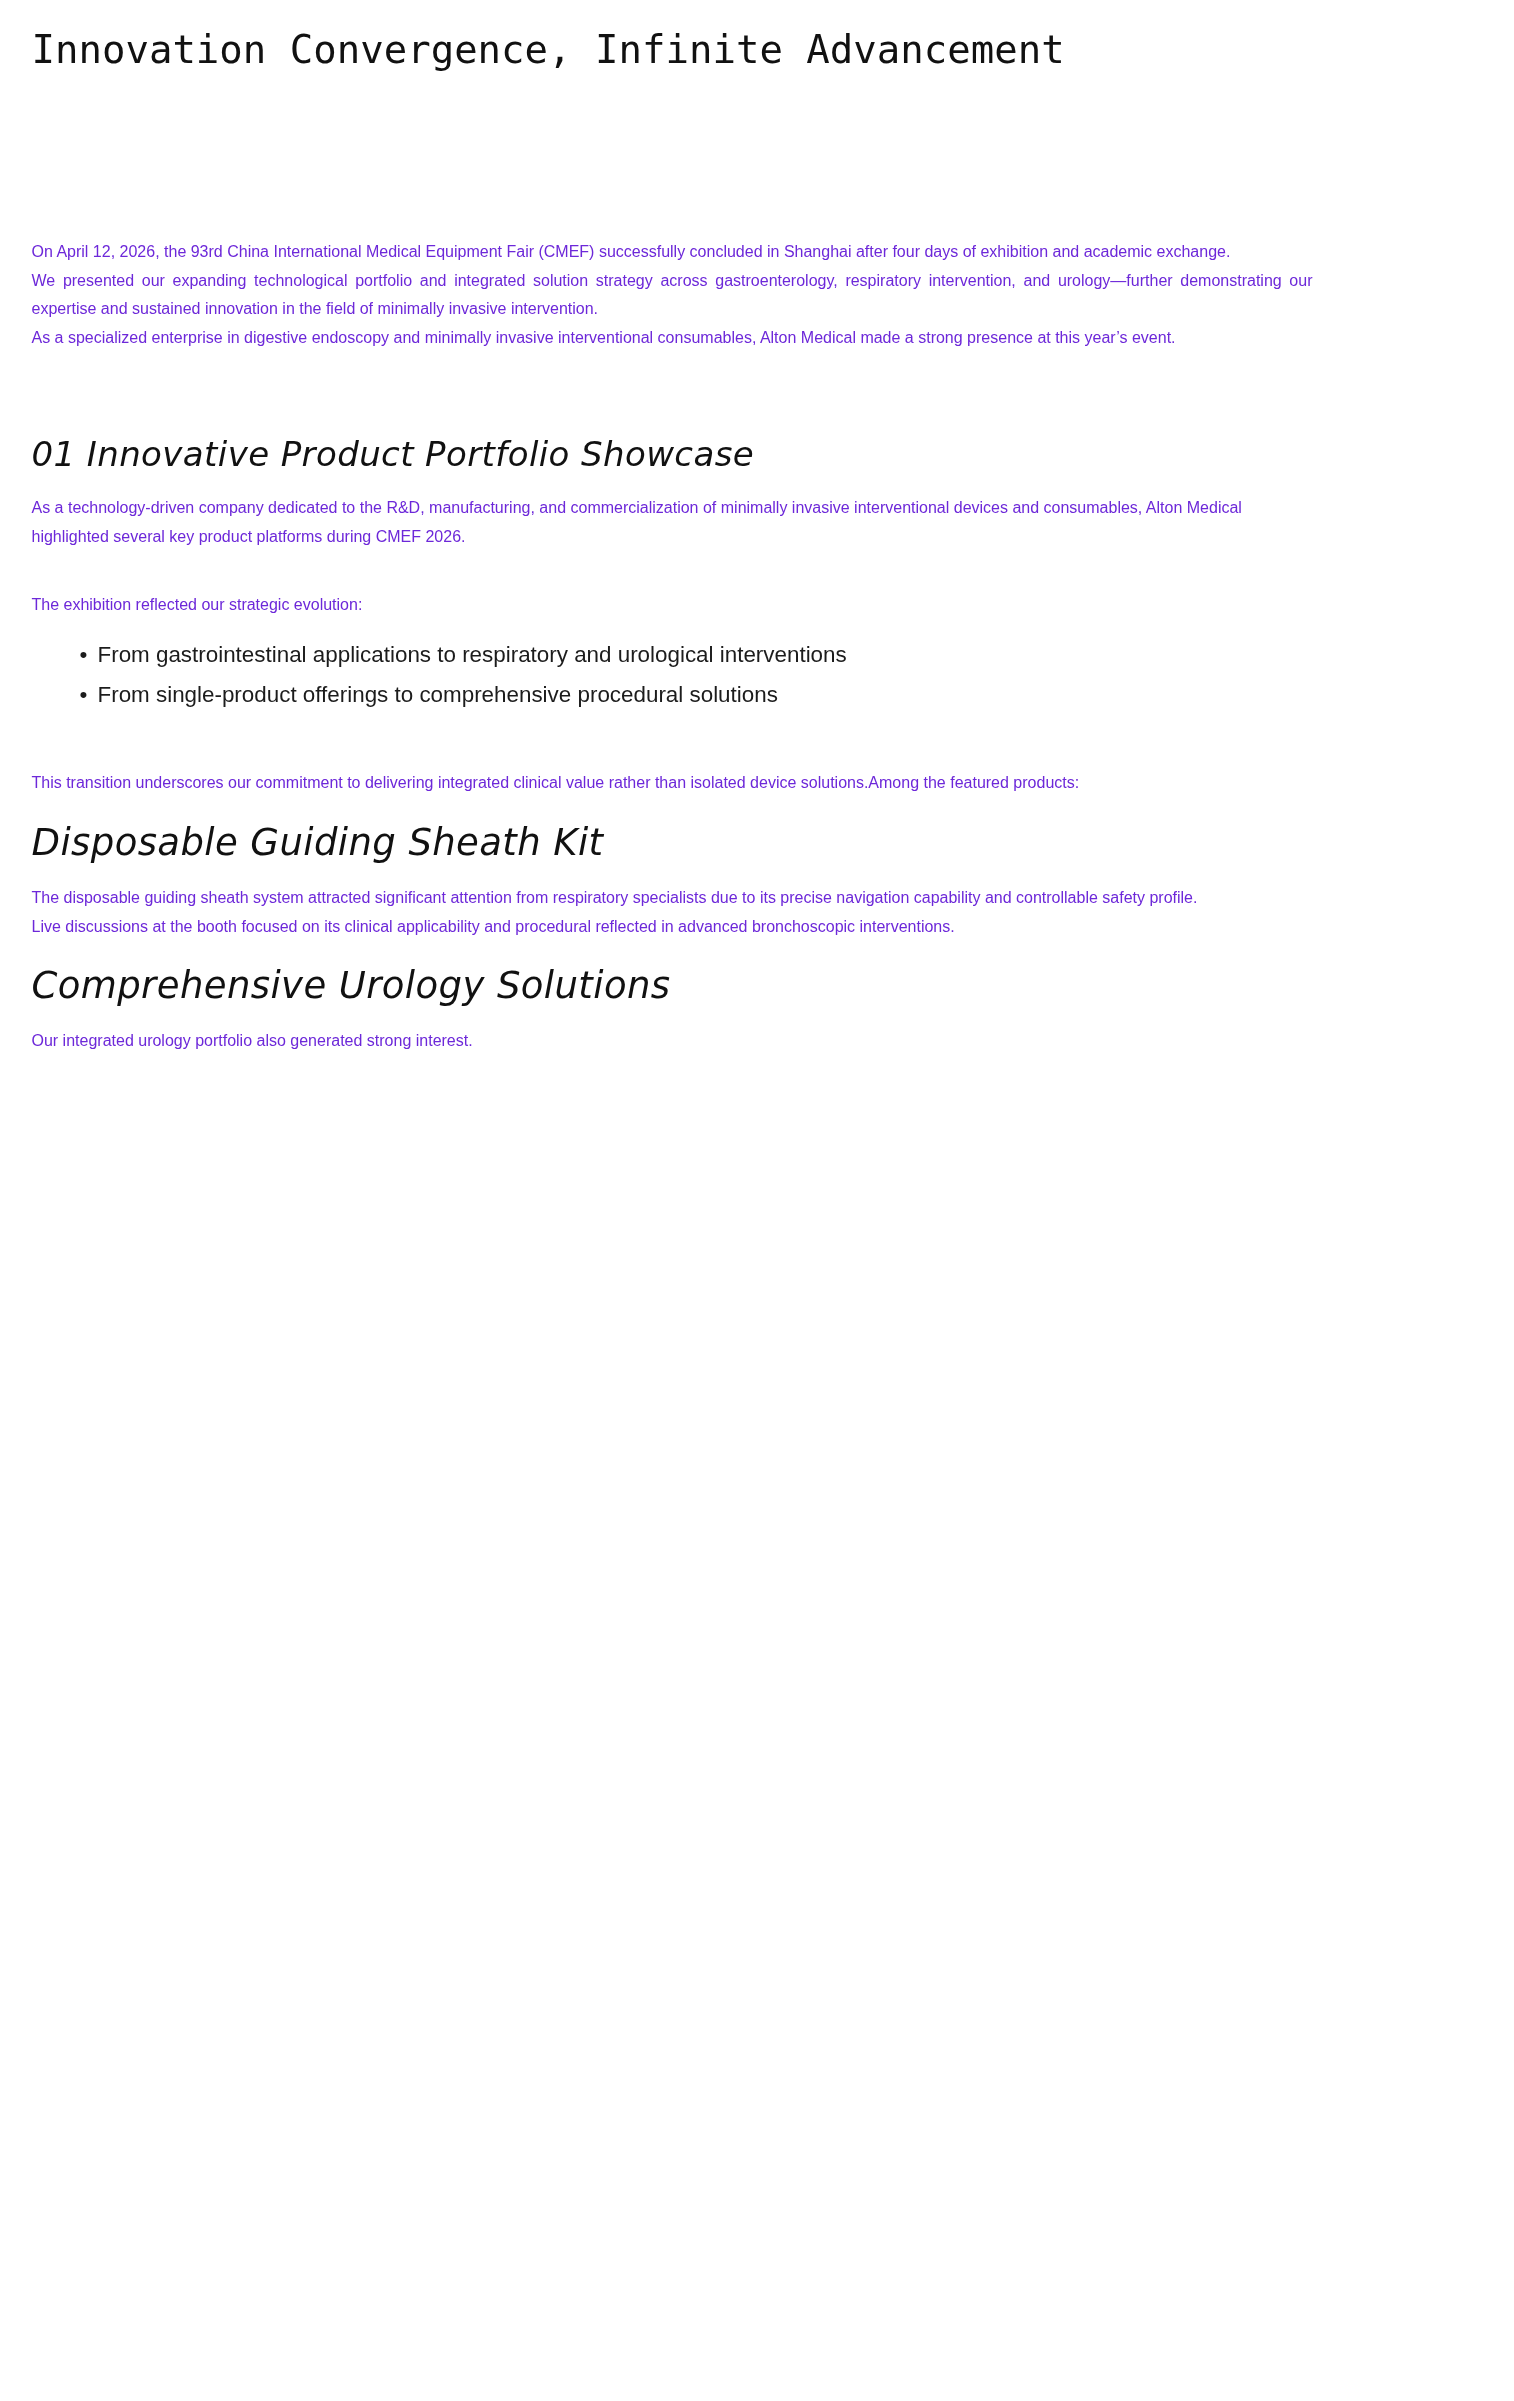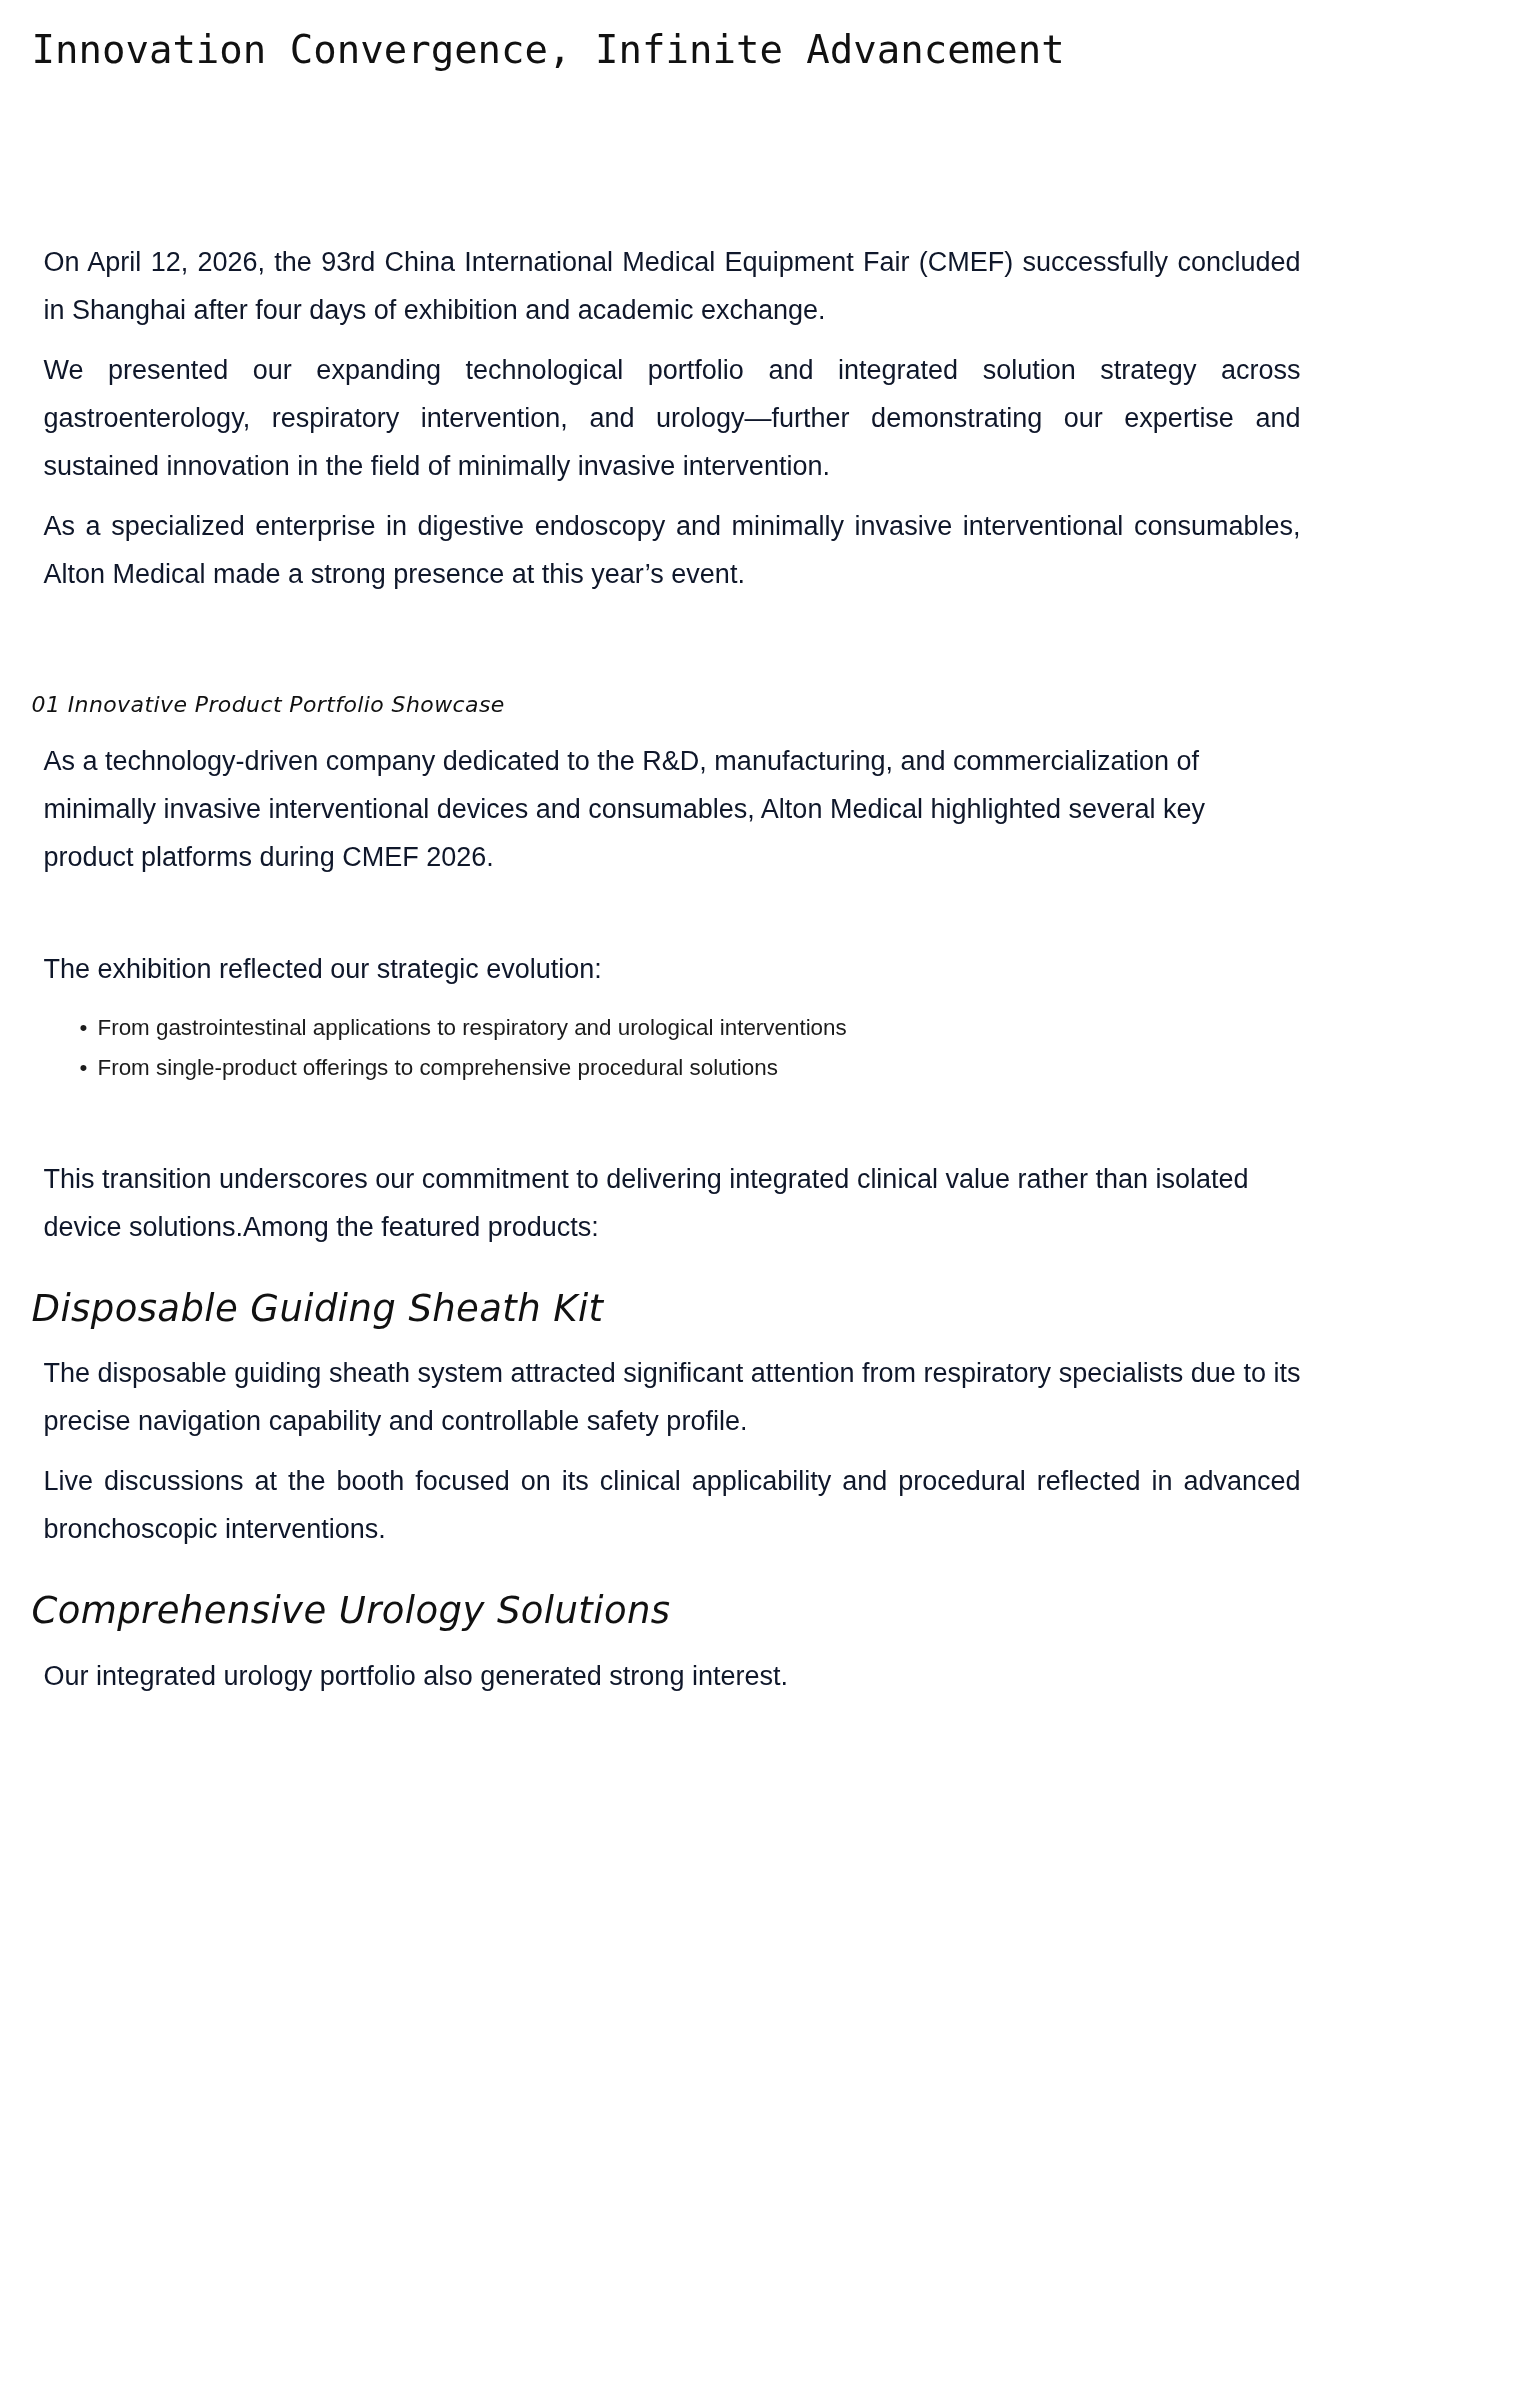--- a/index.html
+++ b/index.html
@@ -31,41 +31,41 @@
     white-space: pre-wrap;
   }
   .title-gap {
     height: 33px;
   }
   
   .intro {
     margin-top: 124px;
   }
   p.body-text {
-    font-size: 27px;
+    font-size: 16px;
     line-height: 1.78;
-    margin: 12px;
+    margin: 0;
     text-align: justify;
     text-justify: inter-word;
-    color: #0f172a;
+    color: #6d28d9;
     font-family: "Liberation Sans", sans-serif;
   }
   p.body-text.nojustify {
     text-align: left;
   }
   .spacer-lg { height: 80px; }
   .spacer-md { height: 40px; }
   .spacer-sm { height: 21.5px; }
 
   
   h2.section-heading {
     font-family: "DejaVu Sans", sans-serif;
     font-style: italic;
     font-weight: 400;
-    font-size: 22px;
+    font-size: 34px;
     line-height: 1.3;
     margin: 0 0 18px 0;
     color: #111111;
     letter-spacing: 0.4px;
   }
   h3.sub-heading {
     font-family: "DejaVu Sans", sans-serif;
     font-style: italic;
     font-weight: 400;
     font-size: 37px;

